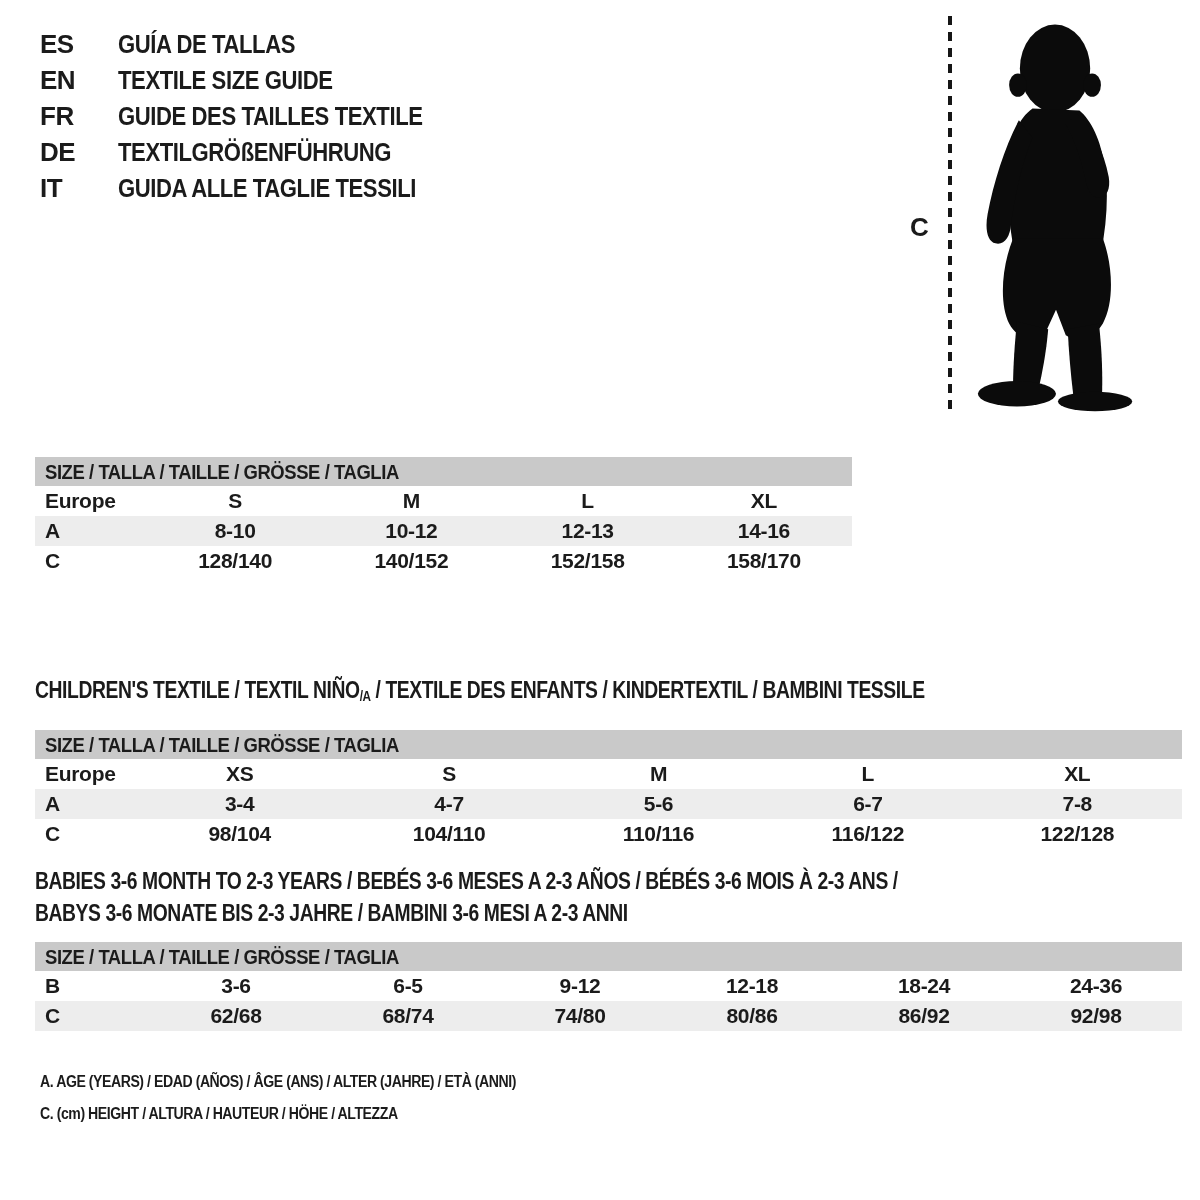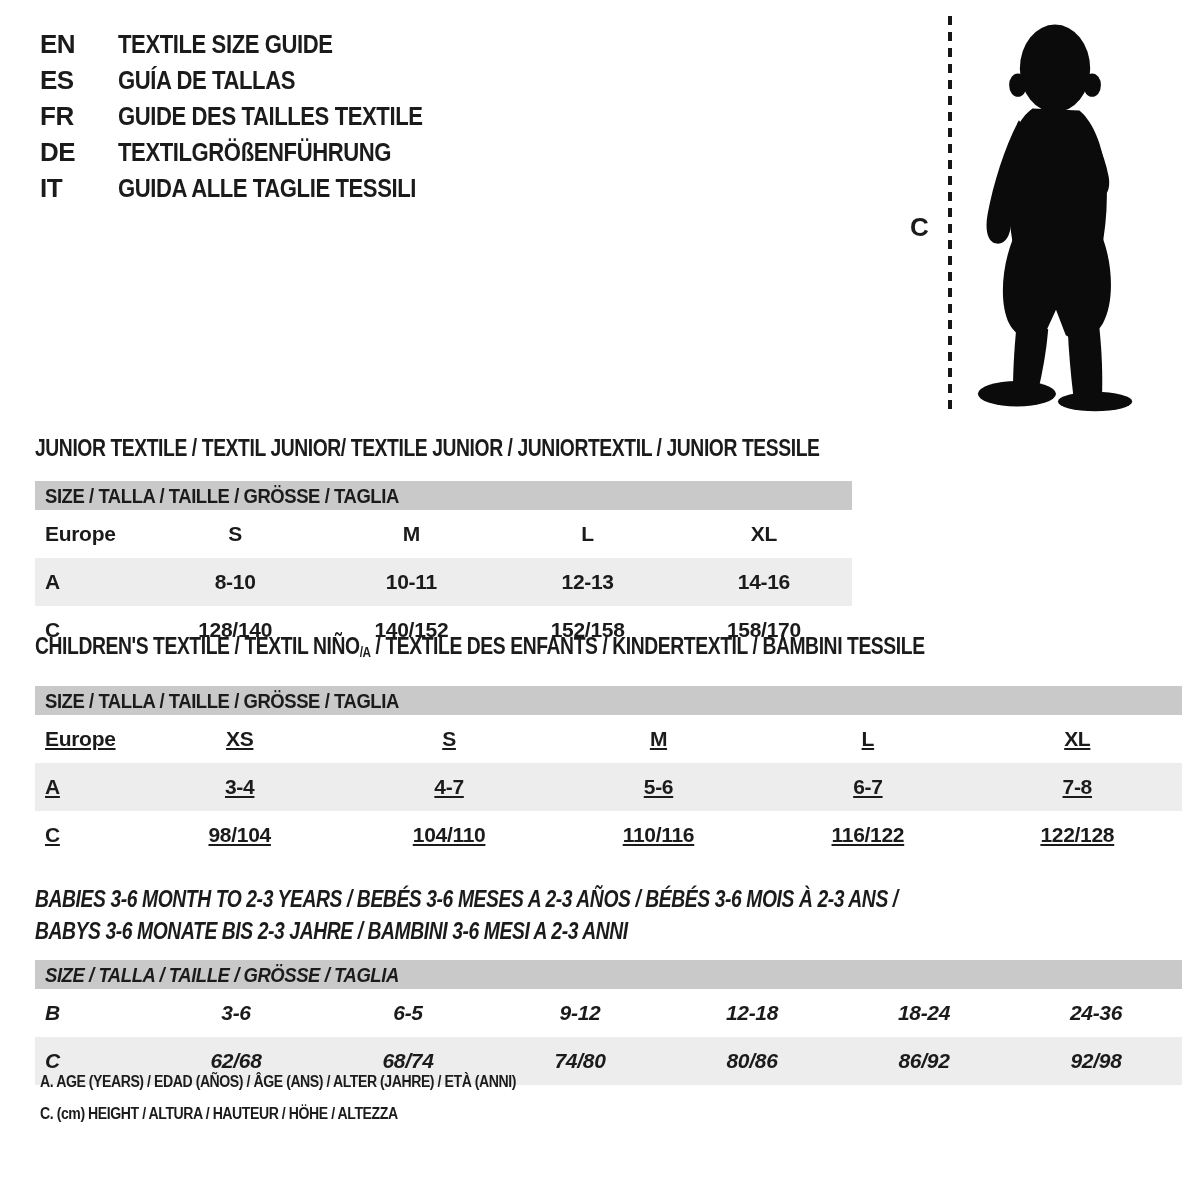--- a/index.html
+++ b/index.html
@@ -35,22 +35,22 @@
   .height-label {
     position: absolute; left: 910px; top: 212px;
     font-size: 26px; letter-spacing: -0.5px;
   }
   .toddler { position: absolute; left: 972px; top: 14px; width: 168px; height: 404px; }
   
   .section { position: absolute; left: 35px; }
   .section-title { font-size: 23px; line-height: 24px; }
   .title-sub { font-size: 14px; vertical-align: -3px; }
   #section-junior   { top: 436px; width: 817px;  }
-  #section-children { top: 634px; width: 1147px; text-decoration: underline; }
-  #section-babies   { top: 883px; width: 1147px; font-style: italic; }
+  #section-children { top: 678px; width: 1147px; }
+  #section-babies   { top: 865px; width: 1147px; }
   #section-babies .section-title { line-height: 32px; }
   
   table.size-table {
     border-collapse: collapse;
     table-layout: fixed;
     margin-top: 21px;
     font-size: 21px;
     font-weight: 700;
     color: #1b1b1b;
   }
@@ -58,44 +58,44 @@
   #section-babies  table.size-table { margin-top: 13px; }
   table.size-table th {
     background: #c9c9c9;
     height: 29px;
     text-align: left;
     padding: 0 12px 0 10px;
     font-size: 21px;
     font-weight: 700;
   }
   table.size-table td {
-    height: 48px;
+    height: 30px;
     text-align: center;
     padding: 0;
     letter-spacing: -0.3px;
   }
   table.size-table td.c0 { text-align: left; padding-left: 10px; }
   table.size-table tr.shade td { background: #ededed; }
   
   .legend { position: absolute; left: 40px; top: 1066px; }
   .legend-line { font-size: 16px; line-height: 32px; }
 </style>
 </head>
 <body>
 
 <div class="page">
 
   <div class="lang-list">
     <div class="lang-row">
+      <span class="lang-code">ES</span>
+      <span class="sx">GUÍA DE TALLAS</span>
+    </div>
+    <div class="lang-row">
       <span class="lang-code">EN</span>
       <span class="sx">TEXTILE SIZE GUIDE</span>
-    </div>
-    <div class="lang-row">
-      <span class="lang-code">ES</span>
-      <span class="sx">GUÍA DE TALLAS</span>
     </div>
     <div class="lang-row">
       <span class="lang-code">FR</span>
       <span class="sx">GUIDE DES TAILLES TEXTILE</span>
     </div>
     <div class="lang-row">
       <span class="lang-code">DE</span>
       <span class="sx">TEXTILGRÖßENFÜHRUNG</span>
     </div>
     <div class="lang-row">
@@ -116,23 +116,20 @@
       <path d="M108 98 C124 112,135 136,140 162 C142 174,138 183,130 183 C122 183,118 175,116 164 C112 144,104 122,96 108 Z"></path>
       <path d="M42 225 C30 255,28 292,38 312 C46 327,62 332,74 324 L86 298 L96 324 C108 332,124 328,134 312 C146 290,144 252,134 225 Z"></path>
       <path d="M46 310 L78 318 C76 342,72 362,68 380 L42 378 C42 355,44 330,46 310 Z"></path>
       <path d="M98 318 L130 312 C133 340,134 366,133 388 L104 388 C101 364,99 340,98 318 Z"></path>
       <ellipse cx="46" cy="384" rx="40" ry="13"></ellipse>
       <ellipse cx="126" cy="392" rx="38" ry="10"></ellipse>
     </g>
   </svg>
 
   <div class="section" id="section-junior">
-    <div class="section-title">
-      <span class="sx" style="transform:scaleX(0.84)">JUNIOR TEXTILE / TEXTIL JUNIOR/ TEXTILE JUNIOR / JUNIORTEXTIL / JUNIOR TESSILE</span>
-    </div>
     <table class="size-table" style="width:817px">
       <colgroup>
           <col style="width:112px">
           <col span="4">
         </colgroup>
       <thead>
         <tr>
           <th colspan="5"><span class="sx" style="transform:scaleX(0.88)">SIZE / TALLA / TAILLE / GRÖSSE / TAGLIA</span></th>
         </tr>
       </thead>
@@ -140,21 +137,21 @@
         <tr>
           <td class="c0">Europe</td>
           <td>S</td>
           <td>M</td>
           <td>L</td>
           <td>XL</td>
         </tr>
         <tr class="shade">
           <td class="c0">A</td>
           <td>8-10</td>
-          <td>10-11</td>
+          <td>10-12</td>
           <td>12-13</td>
           <td>14-16</td>
         </tr>
         <tr>
           <td class="c0">C</td>
           <td>128/140</td>
           <td>140/152</td>
           <td>152/158</td>
           <td>158/170</td>
         </tr>

